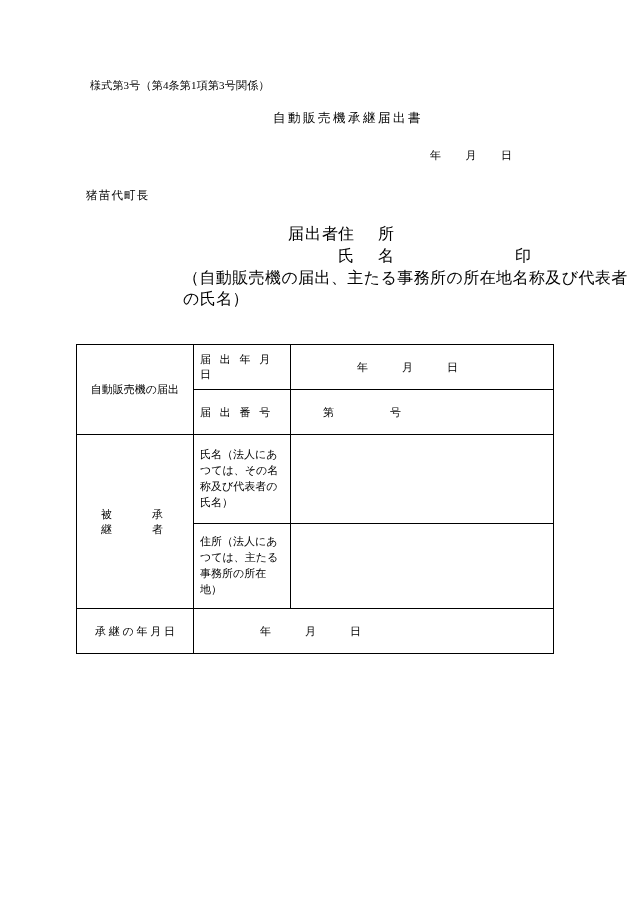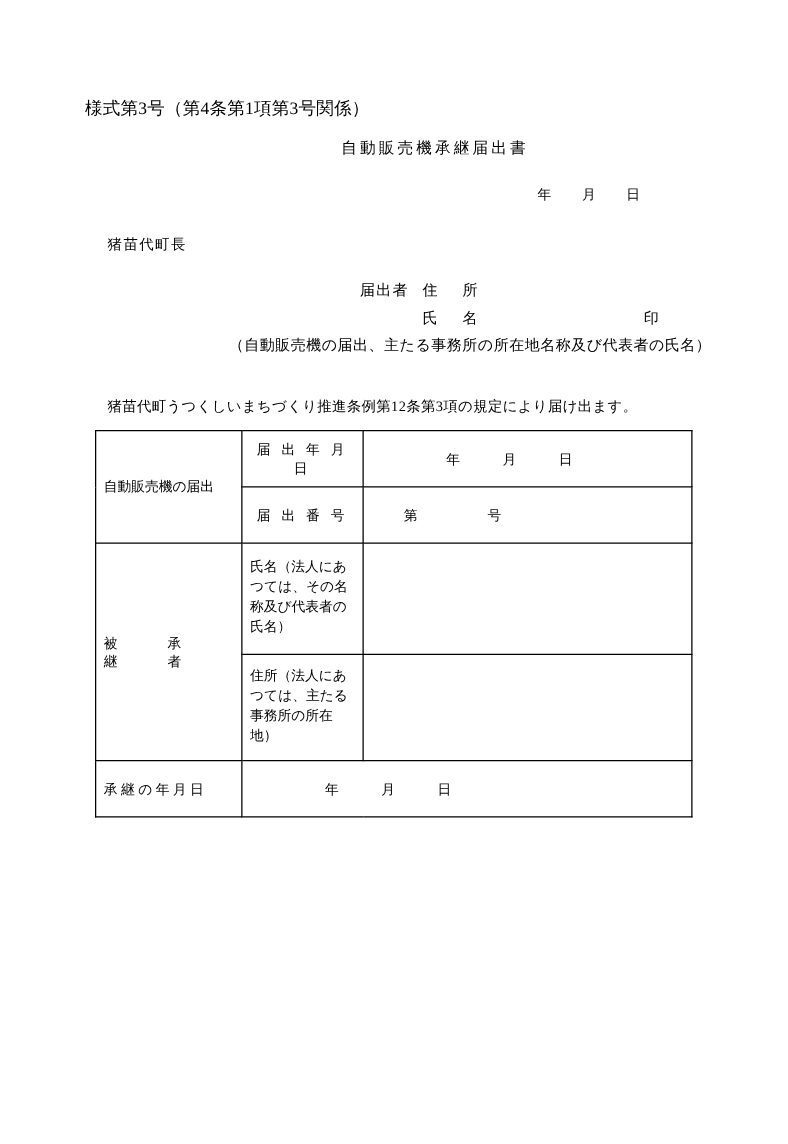--- a/index.html
+++ b/index.html
@@ -18,23 +18,23 @@
   .page {
     position: absolute;
     left: 0;
     top: 0;
     width: 630px;
     height: 915px;
   }
 
   .form-code {
     position: absolute;
-    left: 68px;
+    left: 90px;
     top: 78px;
-    font-size: 14px;
+    font-size: 11px;
     letter-spacing: 0.2px;
   }
 
   .doc-title {
     position: absolute;
     left: 0;
     top: 110px;
     width: 630px;
     text-align: center;
     font-size: 12.5px;
@@ -60,21 +60,21 @@
     top: 188px;
     font-size: 11.5px;
     letter-spacing: 1.2px;
   }
 
   .submitter-block {
     position: absolute;
     left: 0;
     top: 224px;
     width: 630px;
-    font-size: 12px;
+    font-size: 16px;
   }
   .submitter-row {
     position: relative;
     height: 22px;
   }
   .sub-label {
     position: absolute;
     letter-spacing: 1px;
   }
   .r1-a { left: 288px; }
@@ -101,28 +101,27 @@
     border-collapse: collapse;
     font-size: 11px;
   }
   table.form-table td {
     border: 1px solid #000000;
     padding: 5px 6px;
     vertical-align: middle;
   }
   .cell-col1 {
     width: 104px;
-    text-align: left;
+    text-align: center;
   }
   .cell-col2 {
     width: 84px;
   }
   .cell-col2.spaced {
     letter-spacing: 3px;
-    text-align: center;
   }
   .cell-val {
     text-align: left;
   }
   .spread {
     letter-spacing: 6px;
   }
   .vspace-top {
     vertical-align: top;
   }
@@ -161,21 +160,20 @@
     </div>
     <div class="submitter-row">
       <span class="sub-label r2-a">氏　名</span>
       <span class="sub-label r2-b">印</span>
     </div>
     <div class="submitter-row">
       <span class="sub-label r3-a">（自動販売機の届出、主たる事務所の所在地名称及び代表者の氏名）</span>
     </div>
   </div>
 
-  <div class="ordinance-line">猪苗代町うつくしいまちづくり推進条例第12条第3項の規定により届け出ます。</div>
 
   <table class="form-table">
     <tbody>
       <tr>
         <td class="cell-col1" rowspan="2">自動販売機の届出</td>
         <td class="cell-col2 spaced">届 出 年 月 日</td>
         <td class="cell-val h-small">
           <span class="date-inline pad-left-60">
             <span>年</span><span class="g1"></span><span>月</span><span class="g2"></span><span>日</span>
           </span>

